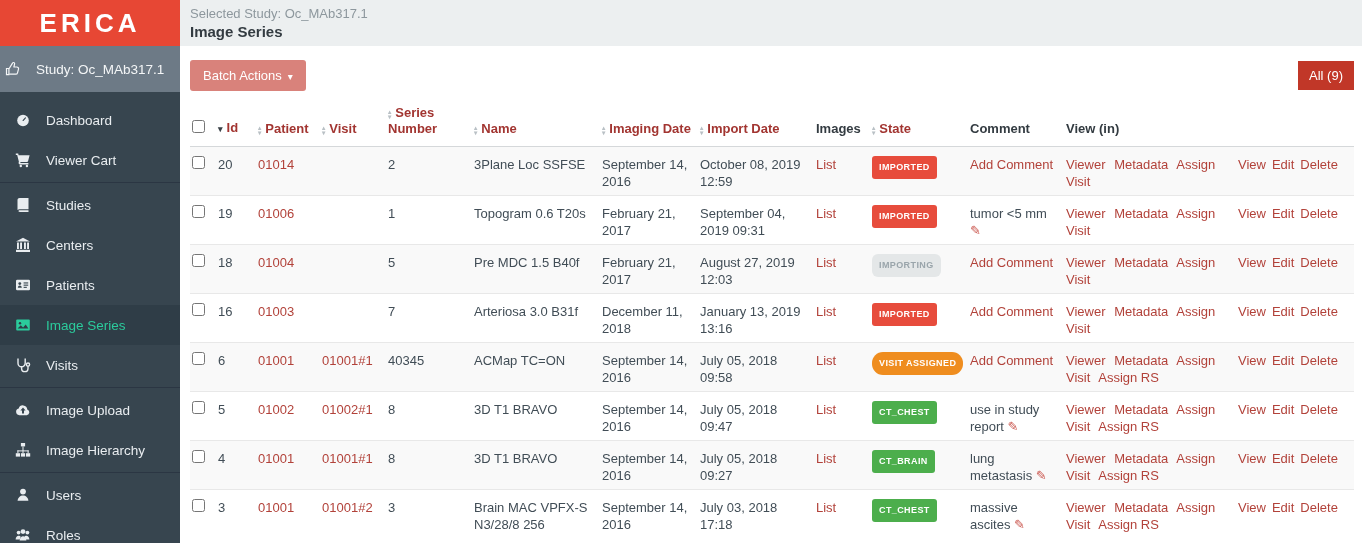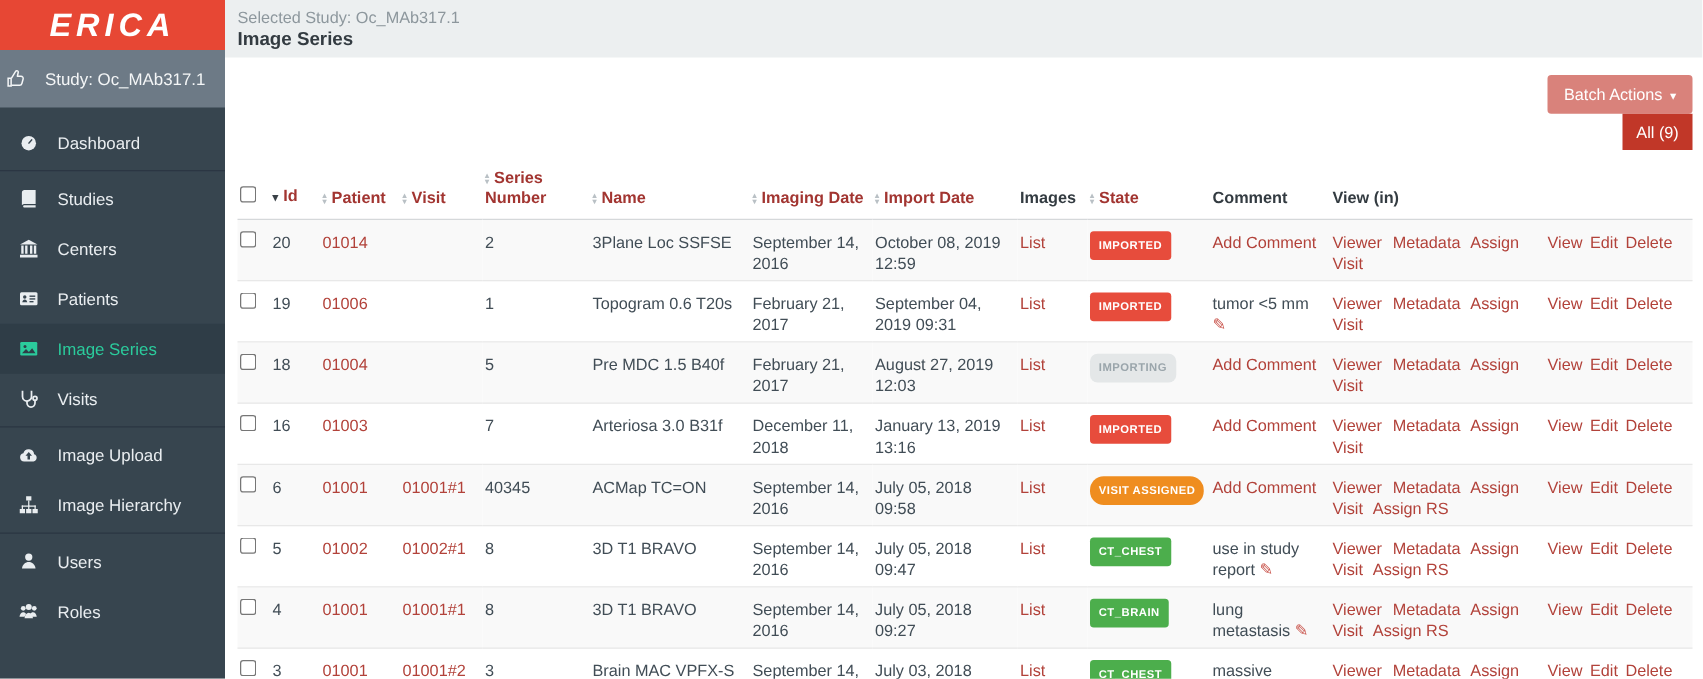--- a/index.html
+++ b/index.html
@@ -2,39 +2,39 @@
 <html><head>
 <meta charset="utf-8">
 <style>
   * { margin:0; padding:0; box-sizing:border-box; }
   html,body { width:1362px; height:543px; overflow:hidden; background:#fff;
               font-family:"Liberation Sans", sans-serif; }
   body { display:flex; }
 
   
   .sidebar { width:180px; min-width:180px; height:100%; background:#37454f; color:#e9edf0; }
-  .logo { height:40px; background:#e74734; display:flex; align-items:center; justify-content:center;font-style:italic; }
+  .logo { height:46px; background:#e74734; display:flex; align-items:center; justify-content:center; }
   .logo span { color:#fff; font-size:26px; font-weight:bold; letter-spacing:4px; }
   .study-item { height:46px; background:#6d7a86; display:flex; align-items:center; gap:14px;
                 padding:0 4px; font-size:13.5px; color:#f4f6f7; cursor:pointer; }
   .nav-gap { height:8px; }
   .nav-item { height:40px; display:flex; align-items:center; gap:14px; padding:0 14px;
               font-size:13.5px; cursor:pointer; color:#e9edf0; }
   .nav-item.active { background:#2f3d47; color:#2bcb9c; }
   .nav-icon { width:18px; height:16px; display:inline-flex; align-items:center; justify-content:center; }
   .nav-icon svg { width:16px; height:16px; }
   .nav-divider { border-top:1px solid #2b3643; margin:2px 0; }
 
   
   .main { flex:1; position:relative; background:#fff; }
   .top-band { height:46px; background:#eceff0; padding:6px 10px 0 10px; }
   .selected-study { font-size:13px; color:#8d979d; }
   .page-title { font-size:15px; font-weight:bold; color:#333b41; margin-top:2px; }
 
-  .toolbar { display:flex; align-items:flex-end; justify-content:space-between; padding:14px 8px 8px 10px;flex-direction:column; }
+  .toolbar { display:flex; align-items:center; justify-content:space-between; padding:14px 8px 8px 10px; }
   .batch-btn { background:#d9827b; color:#fff; border:none; border-radius:3px;
                font-size:13px; padding:8px 13px; cursor:pointer; font-family:inherit; }
   .batch-btn .caret { display:inline-block; margin-left:6px; font-size:10px; }
   .tabs { display:flex; }
   .tab { font-size:13px; padding:7px 11px; cursor:pointer; color:#3c434a; background:#e3e6e6; white-space:nowrap; }
   .tab.active { background:#c13728; color:#fff; }
 
   
   .table-wrap { padding:0 8px 0 10px; }
   table { border-collapse:collapse; table-layout:fixed; width:1164px; }
@@ -82,20 +82,30 @@
   <div id="sidebar-nav">
       <div class="nav-item">
     <span class="nav-icon">
           <svg viewBox="0 0 16 16">
             <circle cx="8" cy="8.5" r="5.8" fill="currentColor"></circle>
             <rect x="7.5" y="4.4" width="1.1" height="4.6" rx=".5" fill="#37454f" transform="rotate(42 8 8.5)"></rect>
           </svg>
         </span>
     <span class="nav-label">Dashboard</span>
   </div>
+      <div class="nav-item">
+    <span class="nav-icon">
+          <svg viewBox="0 0 16 16" fill="currentColor">
+            <path d="M.8 1.6h2.4l.4 1.7h11l-1.5 5.6c-.2.7-.8 1.1-1.5 1.1H5.3l.2 1h7.9v1.4H4.9c-.9 0-1.5-.8-1.3-1.6l.3-1.1L2.2 3H.8z"></path>
+            <circle cx="5.8" cy="14" r="1.2"></circle>
+            <circle cx="11.9" cy="14" r="1.2"></circle>
+          </svg>
+        </span>
+    <span class="nav-label">Viewer Cart</span>
+  </div>
       <div class="nav-divider"></div>
       <div class="nav-item">
     <span class="nav-icon">
           <svg viewBox="0 0 16 16" fill="currentColor">
             <path d="M4.6 1h8.9v11.2H4.6c-.8 0-1.5.3-2.1.9V3.1C2.5 1.9 3.4 1 4.6 1z"></path>
             <path d="M4.6 13.2h8.9V15H4.6c-.6 0-1.1-.4-1.1-.9s.5-.9 1.1-.9z"></path>
           </svg>
         </span>
     <span class="nav-label">Studies</span>
   </div>

